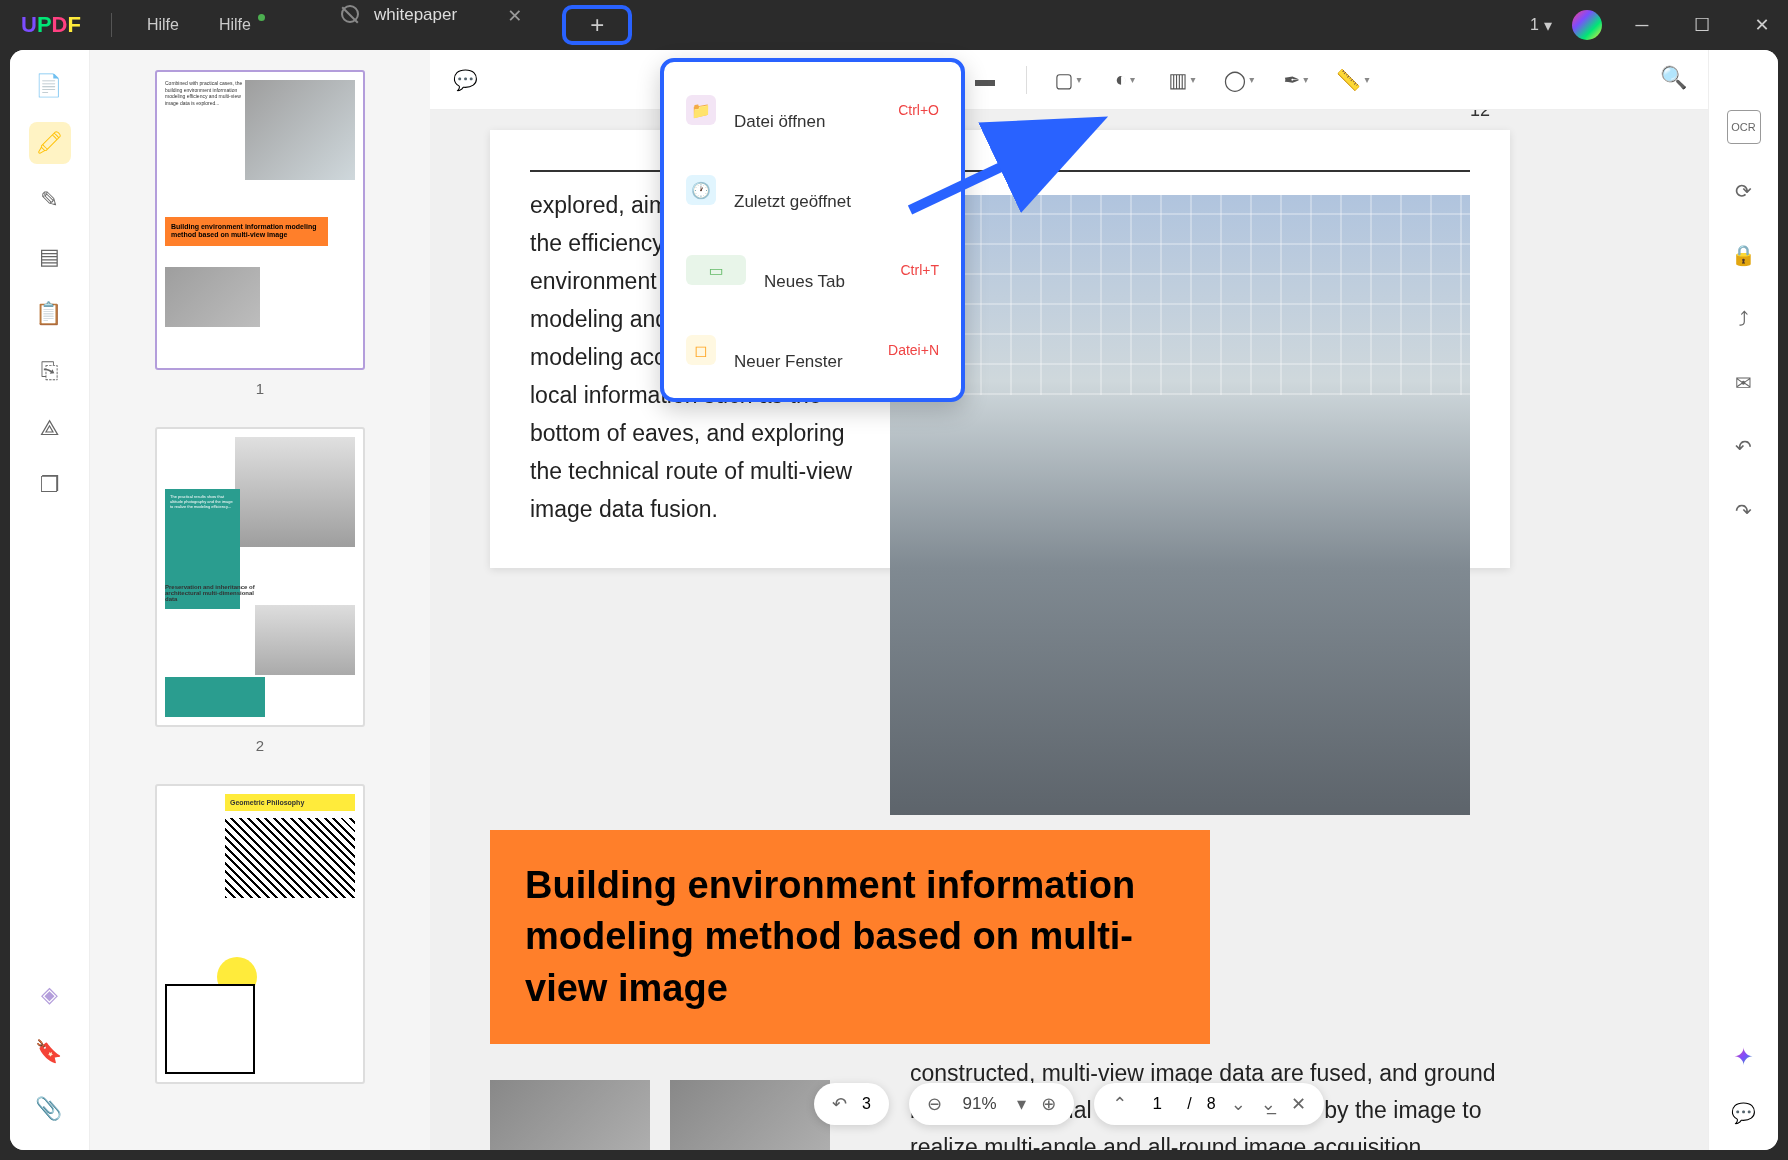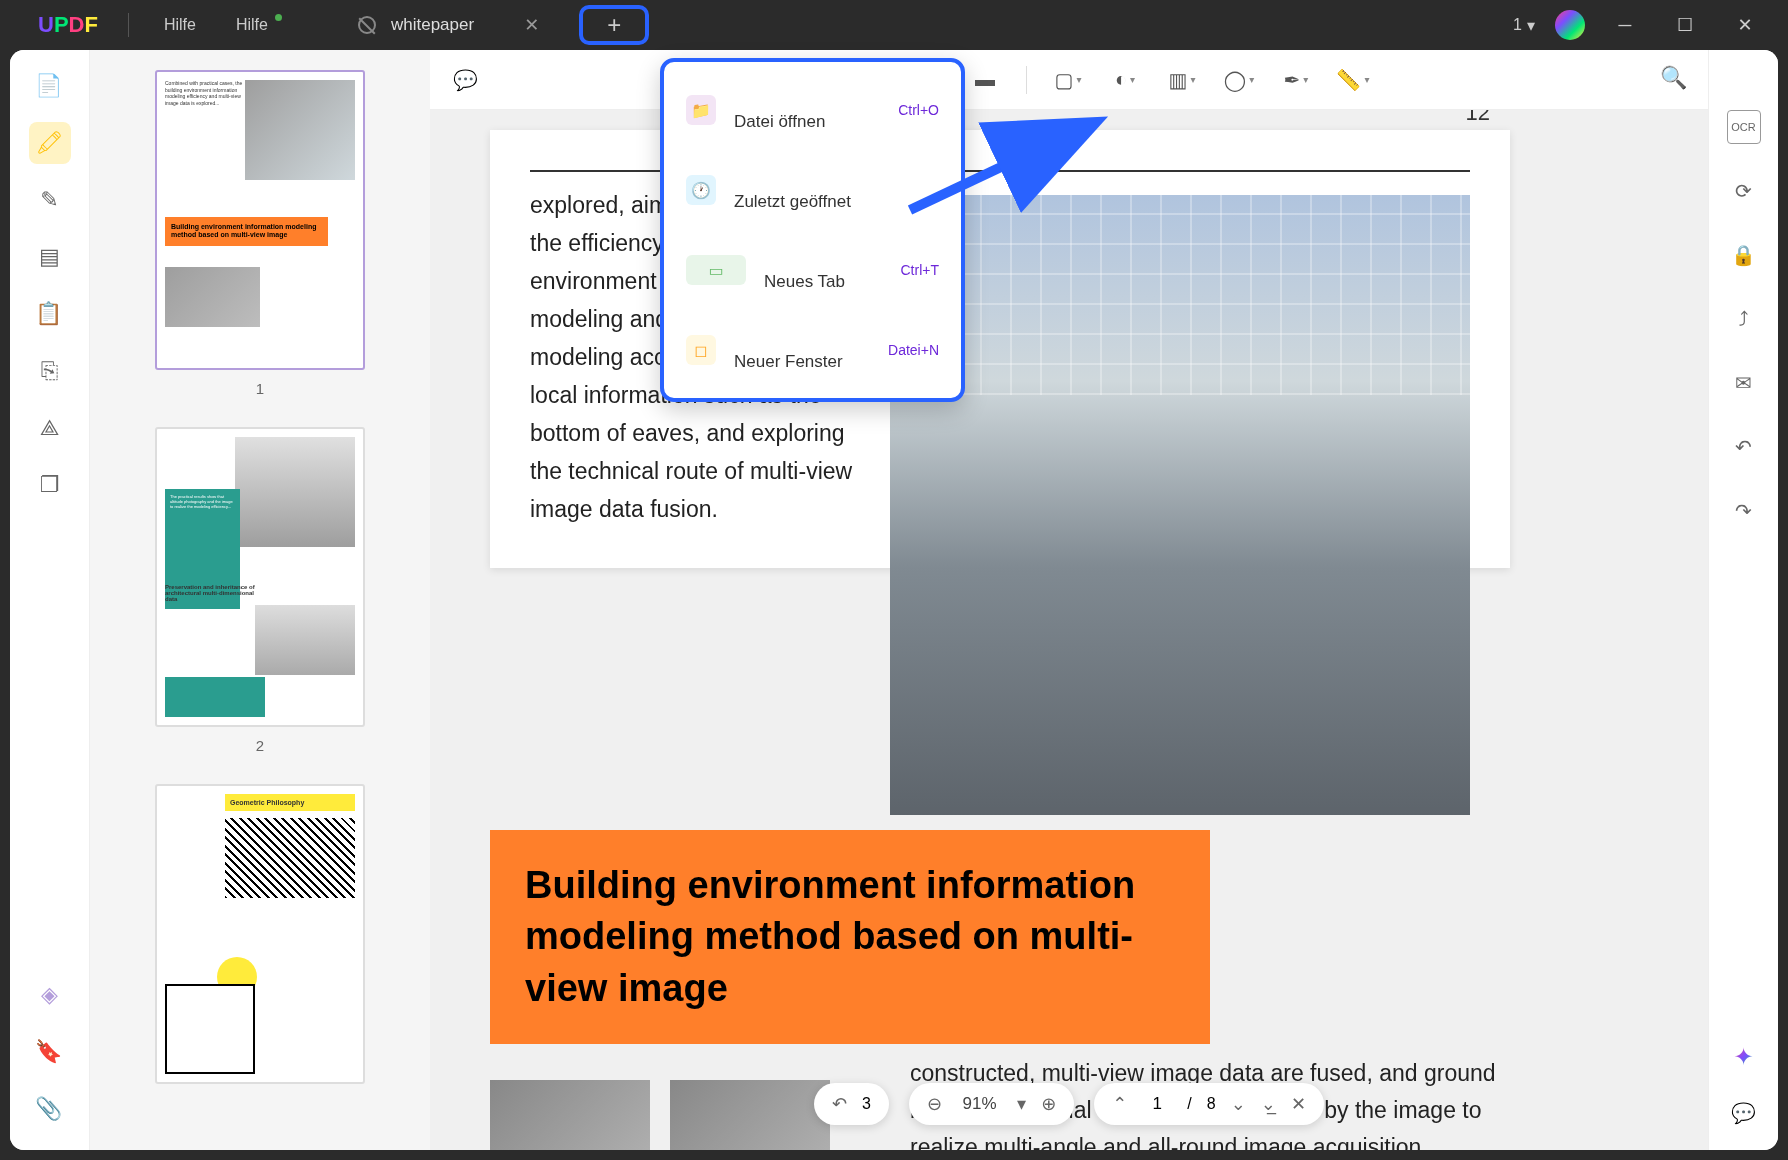--- a/index.html
+++ b/index.html
@@ -1,26 +1,26 @@
 <!DOCTYPE html>
 <html><head>
 <meta charset="utf-8">
 <style>
 * { margin: 0; padding: 0; box-sizing: border-box; font-family: -apple-system, BlinkMacSystemFont, "Segoe UI", sans-serif; }
 body { background: #2b2b2b; width: 1788px; height: 1160px; overflow: hidden; position: relative; }
 
 
-.titlebar { height: 50px; background: #2b2b2b; display: flex; align-items: center; padding: 0 23px; }
+.titlebar { height: 50px; background: #2b2b2b; display: flex; align-items: center; padding: 0 6px; }
 .logo { font-weight: bold; font-size: 22px; margin: 0 15px; }
 .logo span:nth-child(1){color:#7c4dff;} .logo span:nth-child(2){color:#00e676;} .logo span:nth-child(3){color:#ff4081;} .logo span:nth-child(4){color:#ffeb3b;}
 .titlebar-divider { width: 1px; height: 24px; background: #555; margin: 0 15px; }
 .menu-item { color: #ccc; font-size: 16px; padding: 0 20px; cursor: pointer; position: relative; }
 .help-dot { position: absolute; top: -2px; right: 6px; width: 7px; height: 7px; background: #4caf50; border-radius: 50%; }
 .tab-area { display: flex; align-items: center; margin-left: 40px; }
-.tab { display: flex; align-items: center; padding: 0 30px; height: 40px; color: #ddd; font-size: 17px; position: relative; }
+.tab { display: flex; align-items: flex-start; padding: 0 30px; height: 40px; color: #ddd; font-size: 17px; position: relative; }
 .tab-icon { width: 18px; height: 18px; border: 2px solid #888; border-radius: 50%; margin-right: 15px; position: relative; }
 .tab-icon::before { content:''; position:absolute; width:22px; height:2px; background:#888; transform:rotate(45deg); top:7px; left:-4px; }
 .tab-close { margin-left: 50px; color: #999; font-size: 18px; cursor: pointer; }
 .new-tab-btn { width: 70px; height: 40px; display: flex; align-items: center; justify-content: center; color: #ccc; font-size: 24px; border: 4px solid #2962ff; border-radius: 10px; margin-left: 10px; cursor: pointer; }
 .titlebar-right { margin-left: auto; display: flex; align-items: center; gap: 20px; }
 .one-dropdown { color: #ccc; font-size: 16px; display: flex; align-items: center; gap: 5px; }
 .rainbow-icon { width: 30px; height: 30px; border-radius: 50%; background: linear-gradient(135deg,#ff4081,#7c4dff,#00e676,#ffeb3b); }
 .window-btn { color: #ccc; font-size: 18px; width: 40px; text-align: center; cursor: pointer; }
 
 
@@ -64,41 +64,41 @@
 .doc-area { flex: 1; background: #f0f0f0; position: relative; overflow: hidden; }
 
 
 .toolbar { position: absolute; top: 0; left: 0; right: 0; height: 60px; background: #fff; border-bottom: 1px solid #eee; display: flex; align-items: center; padding: 0 20px; gap: 25px; z-index: 5; }
 .tool-icon { width: 32px; height: 32px; display: flex; align-items: center; justify-content: center; cursor: pointer; color: #555; font-size: 20px; position: relative; }
 .tool-divider { width: 1px; height: 28px; background: #ddd; }
 .tool-dropdown::after { content: '▾'; font-size: 10px; margin-left: 3px; color: #888; }
 
 
 .doc-page { position: absolute; top: 80px; left: 60px; width: 1020px; background: #fff; padding: 40px; box-shadow: 0 2px 8px rgba(0,0,0,0.1); }
-.page-num { position: absolute; top: -30px; right: 20px; font-size: 22px; color: #333; }
+.page-num { position: absolute; top: -30px; right: 20px; font-size: 18px; color: #333; }
 .doc-hr { border: none; border-top: 2px solid #333; margin-bottom: 15px; }
 .doc-text { font-size: 23px; line-height: 1.65; color: #222; width: 330px; }
 .doc-img { position: absolute; top: 65px; right: 40px; width: 580px; height: 620px; background: linear-gradient(180deg,#b0c4de 0%,#cfd8dc 30%,#808a92 60%,#5d646b 100%); overflow: hidden; }
 .doc-img::before { content:''; position:absolute; top:0; left:0; right:0; height:200px; background: repeating-linear-gradient(90deg,rgba(255,255,255,0.3) 0,rgba(255,255,255,0.3) 2px,transparent 2px,transparent 30px), repeating-linear-gradient(0deg,rgba(255,255,255,0.3) 0,rgba(255,255,255,0.3) 2px,transparent 2px,transparent 30px); }
 .doc-orange-box { position: absolute; top: 700px; left: 0px; width: 720px; background: #ff7f2a; padding: 30px 35px; }
 .doc-orange-box h2 { font-size: 38px; font-weight: bold; color: #000; line-height: 1.35; }
 .doc-bottom { position: absolute; top: 950px; left: 0; right: 40px; display: flex; gap: 20px; }
 .doc-bottom-img { width: 160px; height: 150px; background: linear-gradient(135deg,#888,#bbb); }
 .doc-bottom-text { flex: 1; font-size: 23px; line-height: 1.6; color: #222; padding-left: 380px; margin-top: -15px; }
 
 
 .dropdown-menu { position: absolute; top: 58px; left: 660px; width: 305px; background: #fff; border: 4px solid #2962ff; border-radius: 14px; box-shadow: 0 8px 24px rgba(0,0,0,0.2); z-index: 100; padding: 8px 0; }
 .dropdown-item { display: flex; align-items: center; padding: 18px 22px; cursor: pointer; }
 .dd-icon { width: 30px; height: 30px; border-radius: 6px; margin-right: 18px; display: flex; align-items: center; justify-content: center; font-size: 16px; }
 .dd-icon.folder { background: #f3e5f5; color: #ab47bc; }
 .dd-icon.clock { background: #e1f5fe; color: #29b6f6; }
 .dd-icon.tab { background: #e8f5e9; color: #66bb6a; }
 .dd-icon.window { background: #fff8e1; color: #ffa726; }
 .dd-label { flex: 1; font-size: 17px; color: #333; margin-top: 24px; }
-.dd-shortcut { font-size: 14px; color: #6d28d9; }
+.dd-shortcut { font-size: 14px; color: #ef4444; }
 
 
 .blue-arrow { position: absolute; top: 60px; left: 460px; z-index: 200; pointer-events: none; }
 
 
 .right-sidebar { width: 70px; background: #fff; border-left: 1px solid #eee; display: flex; flex-direction: column; align-items: center; padding-top: 60px; gap: 30px; }
 .right-icon { width: 34px; height: 34px; display: flex; align-items: center; justify-content: center; cursor: pointer; color: #666; font-size: 20px; }
 .right-sidebar-bottom { margin-top: auto; margin-bottom: 20px; display: flex; flex-direction: column; gap: 25px; align-items: center; }
 .ai-icon { width: 28px; height: 28px; position: relative; }
 .ai-icon::before { content:'✦'; font-size: 24px; background: linear-gradient(135deg,#ff4081,#7c4dff,#00e676); -webkit-background-clip: text; color: transparent; }

